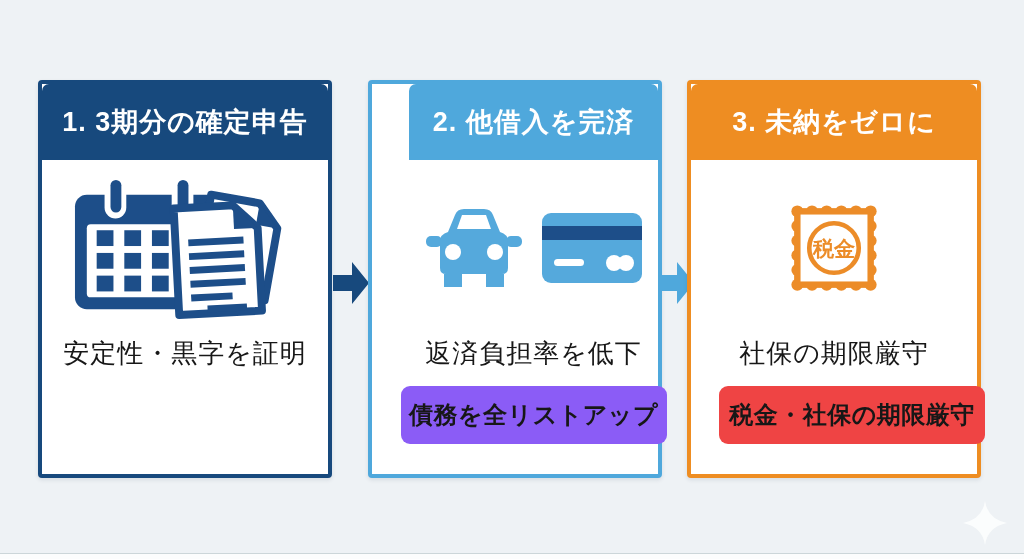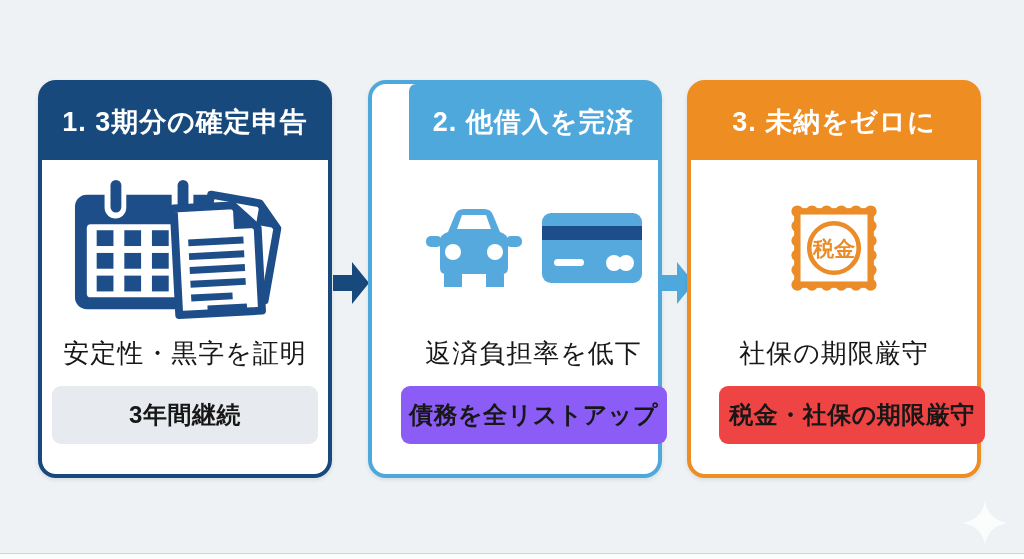--- a/index.html
+++ b/index.html
@@ -5,21 +5,21 @@
   html,body { margin:0; padding:0; }
   body {
     width:1024px; height:559px; position:relative; overflow:hidden;
     background:#eef2f5;
     font-family:"Liberation Sans","DejaVu Sans",sans-serif;
   }
   .stage { position:absolute; inset:0; }
 
   .card {
     position:absolute; top:80px; width:294px; height:398px;
-    background:#ffffff; border-radius:18px; box-sizing:border-box;
+    background:#ffffff; border-radius:4px; box-sizing:border-box;
     box-shadow:0 2px 4px rgba(20,40,70,.10);
   }
   .card--1 { left:38px;  border:4px solid #17497d; }
   .card--2 { left:368px; border:4px solid #4fa8dc;padding-left:37px; }
   .card--3 { left:687px; border:4px solid #ee8d22; }
 
   .card__header {
     height:76px; display:flex; align-items:center; justify-content:center;
     border-radius:7px 7px 0 0;
   }
@@ -117,21 +117,20 @@
               <rect x="13" y="46" width="56" height="7"></rect>
               <rect x="13" y="60" width="56" height="7"></rect>
               <rect x="13" y="74" width="56" height="7"></rect>
               <rect x="13" y="88" width="42" height="7"></rect>
               <rect x="29" y="100" width="40" height="7"></rect>
             </g>
           </g>
         </svg>
       </div>
       <div class="card__caption">安定性・黒字を証明</div>
-      <div class="card__highlight">3年間継続</div>
     </div>
   </div>
 
   <svg class="arrow arrow--1" viewBox="0 0 36 42">
     <polygon points="0,13 19,13 19,0 36,21 19,42 19,29 0,29"></polygon>
   </svg>
 
   <div class="card card--2">
     <div class="card__header">
       <span class="card__title">2. 他借入を完済</span>

